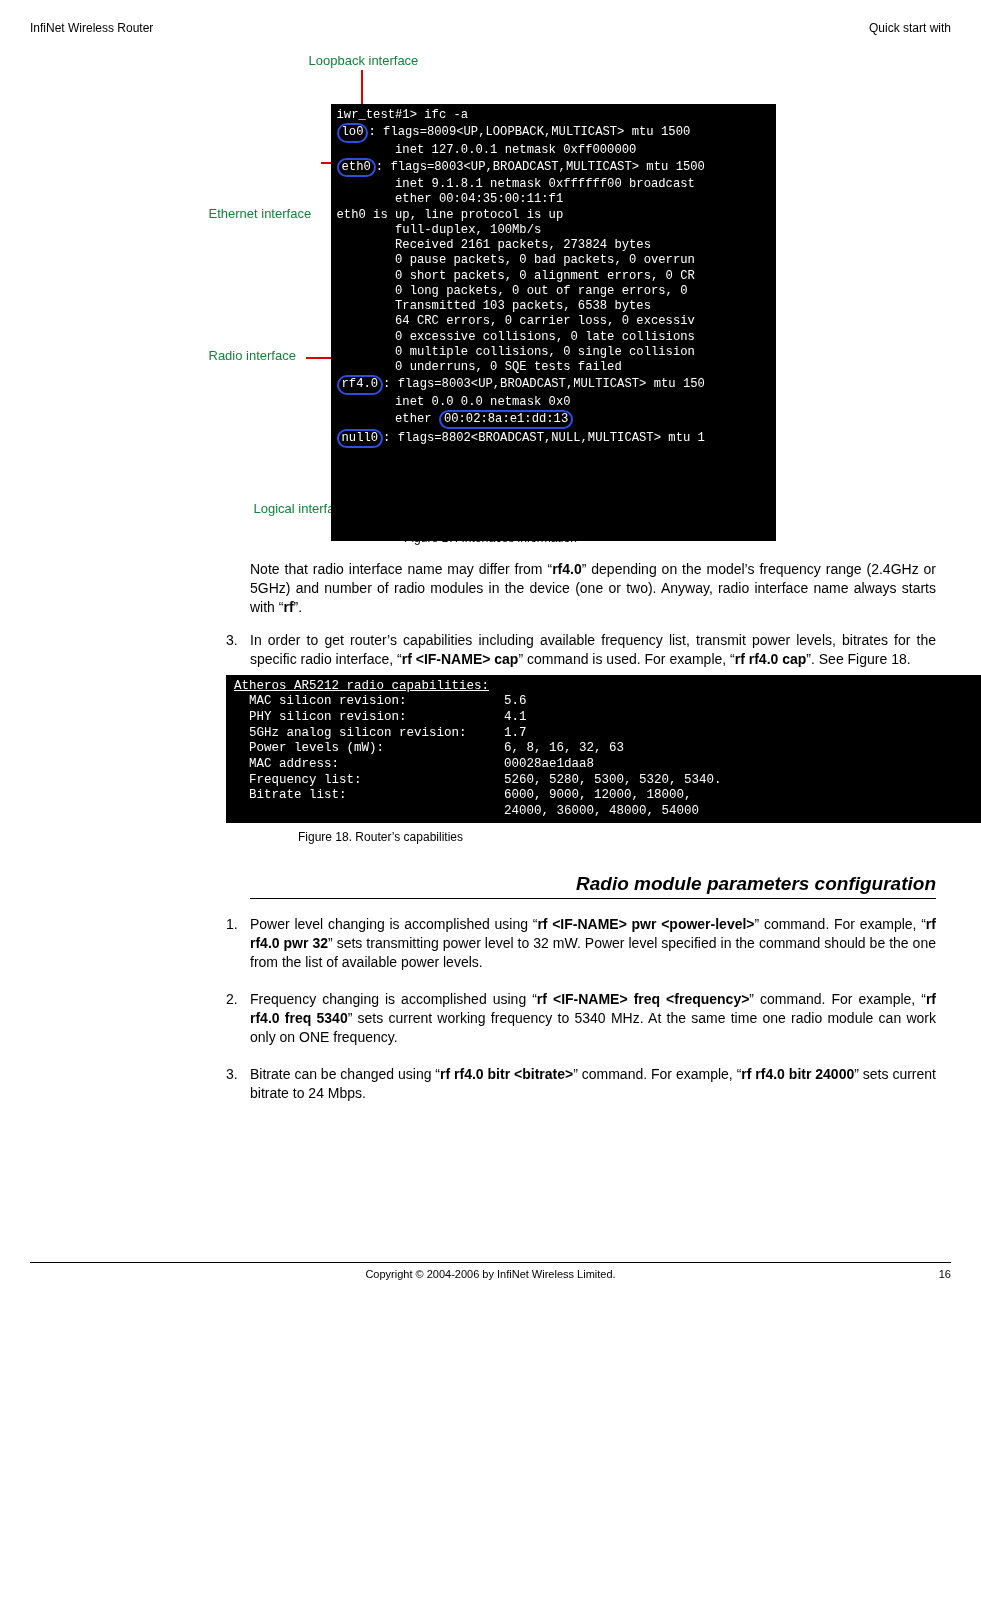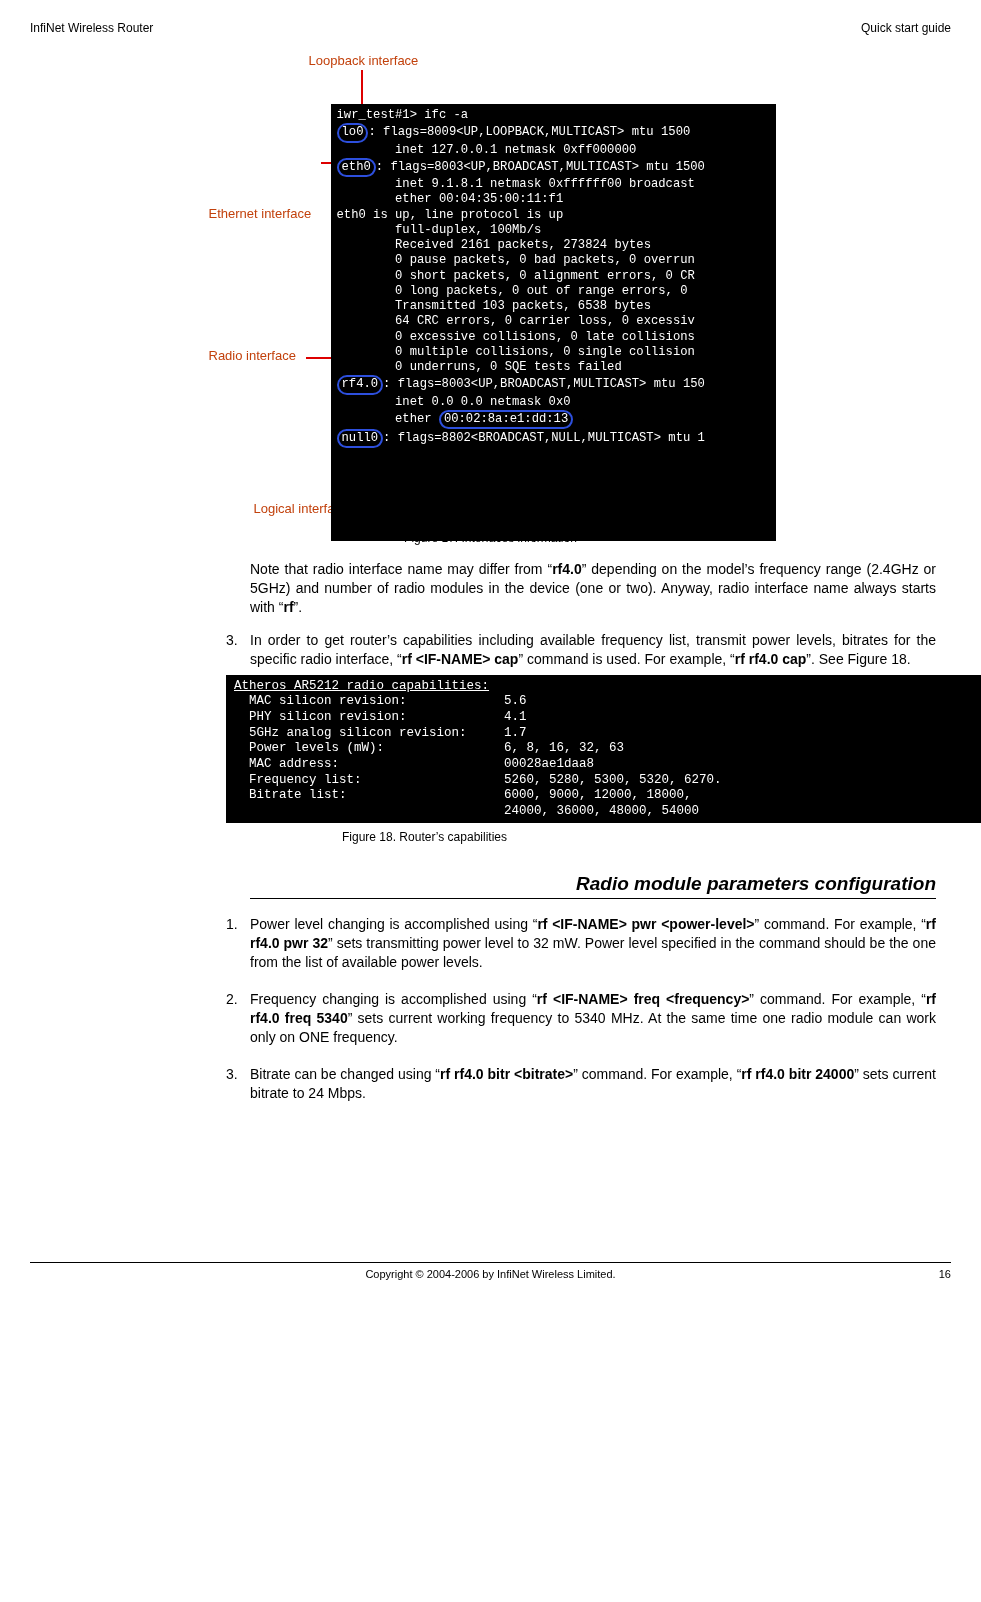--- a/index.html
+++ b/index.html
@@ -24,21 +24,21 @@
     position: relative;
     background: #fff;
   }
   .figure-wrap {
     position: relative;
     height: 470px;
   }
   .callout {
     position: absolute;
     font-size: 13px;
-    color: #c2410c;
+    color: #15803d;
     background: #fff;
     padding: 0 3px;
   }
   .callout-line {
     position: absolute;
     background: #d00;
   }
   .terminal {
     position: absolute;
     left: 125px;
@@ -136,21 +136,21 @@
     width: 40px;
     text-align: right;
   }
   b { font-weight: bold; }
 </style>
 </head>
 <body>
 
 <div class="header">
   <span>InfiNet Wireless Router</span>
-  <span>Quick start guide</span>
+  <span>Quick start with</span>
 </div>
 
 <div class="figure-area">
   <div class="figure-wrap">
 
     <div class="callout" style="left:100px;top:0;">Loopback interface</div>
     <div class="callout-line" style="left:155px;top:18px;width:2px;height:40px;"></div>
 
     <div class="callout" style="left:0;top:125px;margin-top:28px;">Ethernet interface</div>
     <div class="callout-line" style="left:115px;top:110px;width:20px;height:2px;"></div>
@@ -202,24 +202,24 @@
   </div>
 </div>
 
 <div style="margin-left:196px;">
   <div class="cap-terminal"><span class="u">Atheros AR5212 radio capabilities:</span>
 <span>  MAC silicon revision:             5.6</span>
 <span>  PHY silicon revision:             4.1</span>
 <span>  5GHz analog silicon revision:     1.7</span>
 <span>  Power levels (mW):                6, 8, 16, 32, 63</span>
 <span>  MAC address:                      00028ae1daa8</span>
-<span>  Frequency list:                   5260, 5280, 5300, 5320, 6270.</span>
+<span>  Frequency list:                   5260, 5280, 5300, 5320, 5340.</span>
 <span>  Bitrate list:                     6000, 9000, 12000, 18000,</span>
 <span>                                    24000, 36000, 48000, 54000</span></div>
-  <div class="figure-caption" style="text-align:left; margin-left:116px;">Figure 18. Router’s capabilities</div>
+  <div class="figure-caption" style="text-align:left; margin-left:72px;">Figure 18. Router’s capabilities</div>
 </div>
 
 <div class="section-title">Radio module parameters configuration</div>
 
 <div class="content" style="margin-left:196px;">
   <div class="num-item">
     <div class="n">1.</div>
     <p class="t" style="margin-bottom:12px;"><span>Power level changing is accomplished using “</span><b>rf &lt;IF-NAME&gt; pwr &lt;power-level&gt;</b><span>” command. For example, “</span><b>rf rf4.0 pwr 32</b><span>” sets transmitting power level to 32 mW. Power level specified in the command should be the one from the list of available power levels.</span></p>
   </div>
   <div class="num-item">

